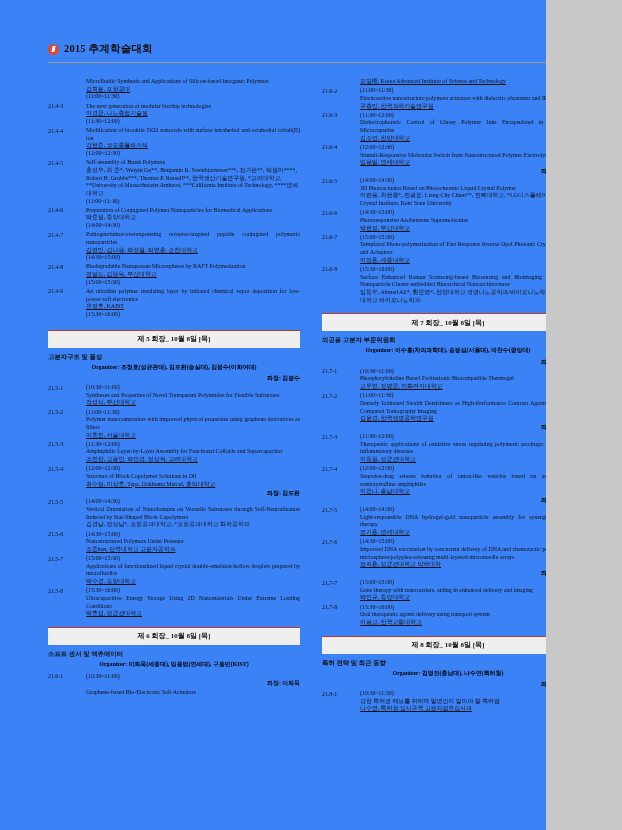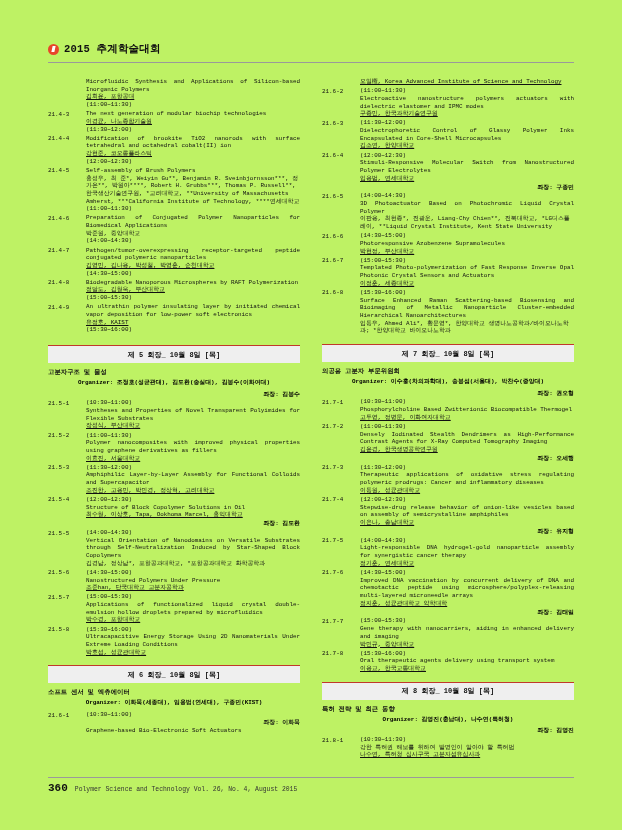--- a/index.html
+++ b/index.html
@@ -1,26 +1,26 @@
 <!DOCTYPE html>
 <html><head>
 <meta charset="utf-8">
 <style>
   html, body {
     margin: 0;
     padding: 0;
     background: #c8c8c8;
   }
   .page {
-    width: 622px;
+    width: 546px;
     height: 830px;
-    background: #bef264;
+    background: #3b82f6;
     position: relative;
     box-sizing: border-box;
-    font-family: Liberation Mono, monospace;
+    font-family: Liberation Serif, serif;
     overflow: hidden;
   }
   .masthead {
     position: absolute;
     top: 42px;
     left: 48px;
     display: flex;
     align-items: center;
     gap: 5px;
   }
@@ -512,21 +512,14 @@
         <div class="body">
           <div class="time">(10:30~11:30)</div>
           <div class="title">강한 특허권 해보를 위하여 발명인이 알아야 할 특허법</div>
           <div class="authors">나수연, 특허청 심사구국 고분자섬유심사과</div>
         </div>
       </div>
 
     </div>
   </div>
 
-  <div class="footer">
-    <div class="footer-rule"></div>
-    <div class="footer-line">
-      <span class="pgno">360</span>
-      <span class="foot-text">Polymer Science and Technology  Vol. 26, No. 4, August 2015</span>
-    </div>
-  </div>
 
 </div>
 
 </body></html>

